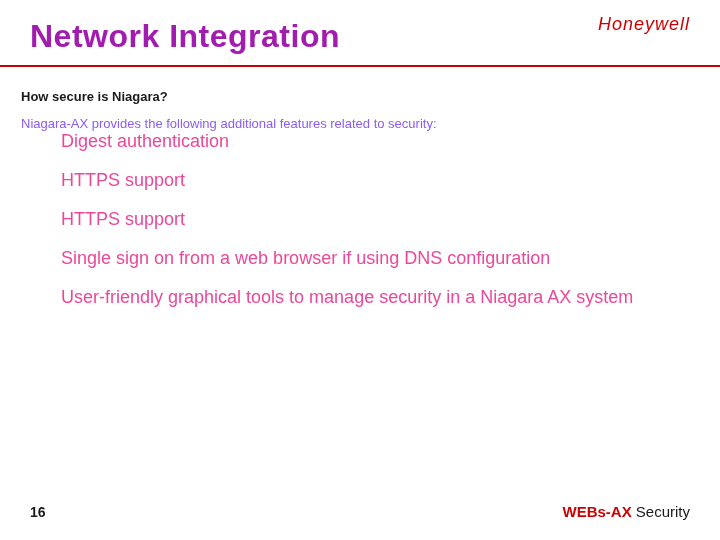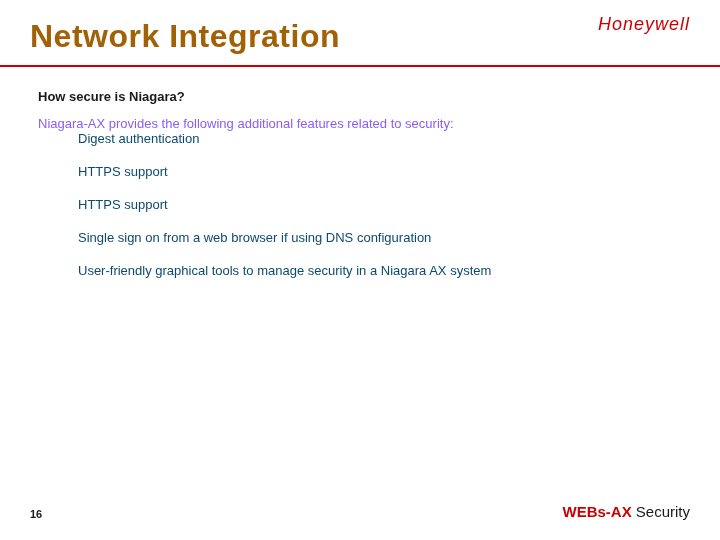--- a/index.html
+++ b/index.html
@@ -24,21 +24,21 @@
       padding: 0;
     }
 
     .header-area {
       padding: 18px 30px 0 30px;
     }
 
     .title {
       font-size: 32px;
       font-weight: bold;
-      color: #a16207;
+      color: #a21caf;
       letter-spacing: 0.5px;
     }
 
     .honeywell-logo {
       position: absolute;
       top: 14px;
       right: 30px;
       font-size: 18px;
       font-weight: normal;
       color: #cc0000;
@@ -47,21 +47,21 @@
     }
 
     .divider {
       width: 100%;
       height: 2px;
       background: #cc0000;
       margin-top: 10px;
     }
 
     .content-area {
-      padding: 22px 30px 0 38px;
+      padding: 22px 30px 0 21px;
     }
 
     .section-question {
       font-size: 13px;
       font-weight: bold;
       color: #1a1a1a;
       margin-bottom: 12px;
     }
 
     .section-intro {
@@ -69,39 +69,39 @@
       color: #8b5cf6;
     }
 
     .bullet-list {
       list-style: none;
       padding: 0;
       margin: 0 0 0 40px;
     }
 
     .bullet-list li {
-      font-size: 13px;
-      color: #0c4a6e;
+      font-size: 18px;
+      color: #ec4899;
       margin-bottom: 18px;
       position: relative;
     }
 
     .footer-area {
       position: absolute;
       bottom: 20px;
       left: 0;
       right: 0;
       display: flex;
       align-items: flex-end;
       justify-content: space-between;
       padding: 0 30px;
     }
 
     .page-number {
-      font-size: 11px;
+      font-size: 14px;
       color: #1a1a1a;
       font-weight: bold;
     }
 
     .footer-brand {
       font-size: 15px;
       color: #1a1a1a;
     }
 
     .footer-brand .brand-bold {

